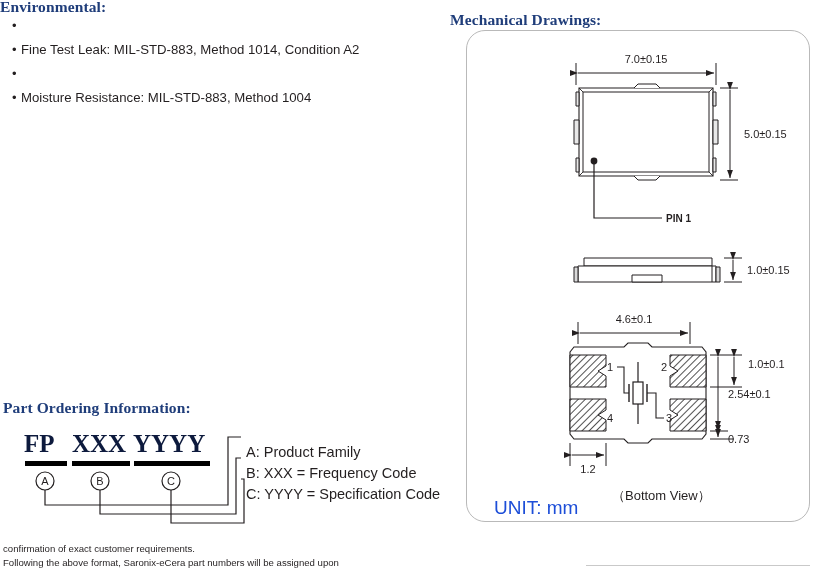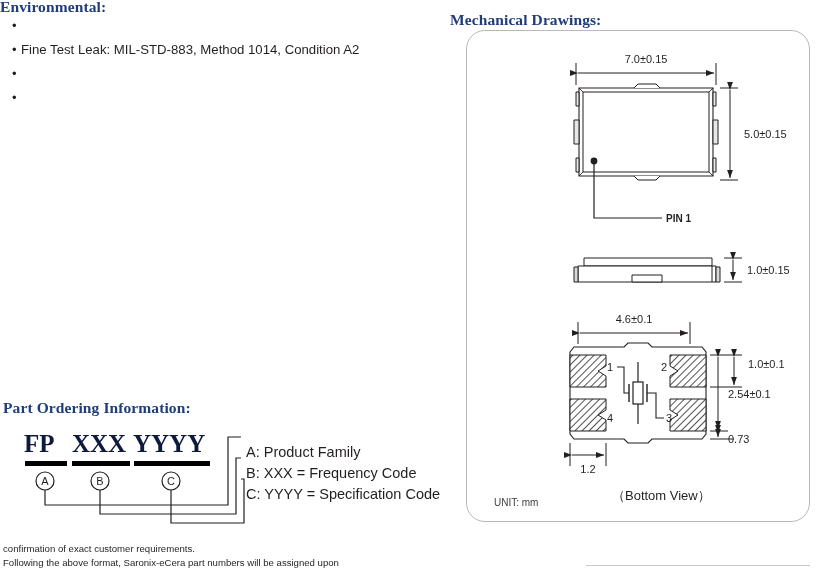--- a/index.html
+++ b/index.html
@@ -66,22 +66,22 @@
     position: absolute;
     left: 466px;
     top: 30px;
     width: 344px;
     height: 492px;
   }
   #unit-label {
     position: absolute;
     left: 494px;
     top: 497px;
-    font-size: 10px;
-    color: #404040;
+    font-size: 19px;
+    color: #1d4ed8;
     white-space: nowrap;
   }
   #bottom-view-label {
     position: absolute;
     left: 612px;
     top: 487px;
     font-size: 13px;
     color: #231f20;
     white-space: nowrap;
   }
@@ -153,20 +153,21 @@
   </div>
   <div class="env-item">
     <span class="env-bullet">•</span>
     <span>Fine Test Leak: MIL-STD-883, Method 1014, Condition A2</span>
   </div>
   <div class="env-item">
     <span class="env-bullet">•</span>
   </div>
   <div class="env-item">
     <span class="env-bullet">•</span>
+    <span>Moisture Resistance: MIL-STD-883, Method 1004</span>
   </div>
 </div>
 
 <div class="heading" id="mech-heading">Mechanical Drawings:</div>
 
 <div id="mech-panel"></div>
 
 <svg id="mech-svg" viewBox="0 0 344 492">
   <defs>
     <pattern id="hatch" width="5" height="5" patternTransform="rotate(45)" patternUnits="userSpaceOnUse">

